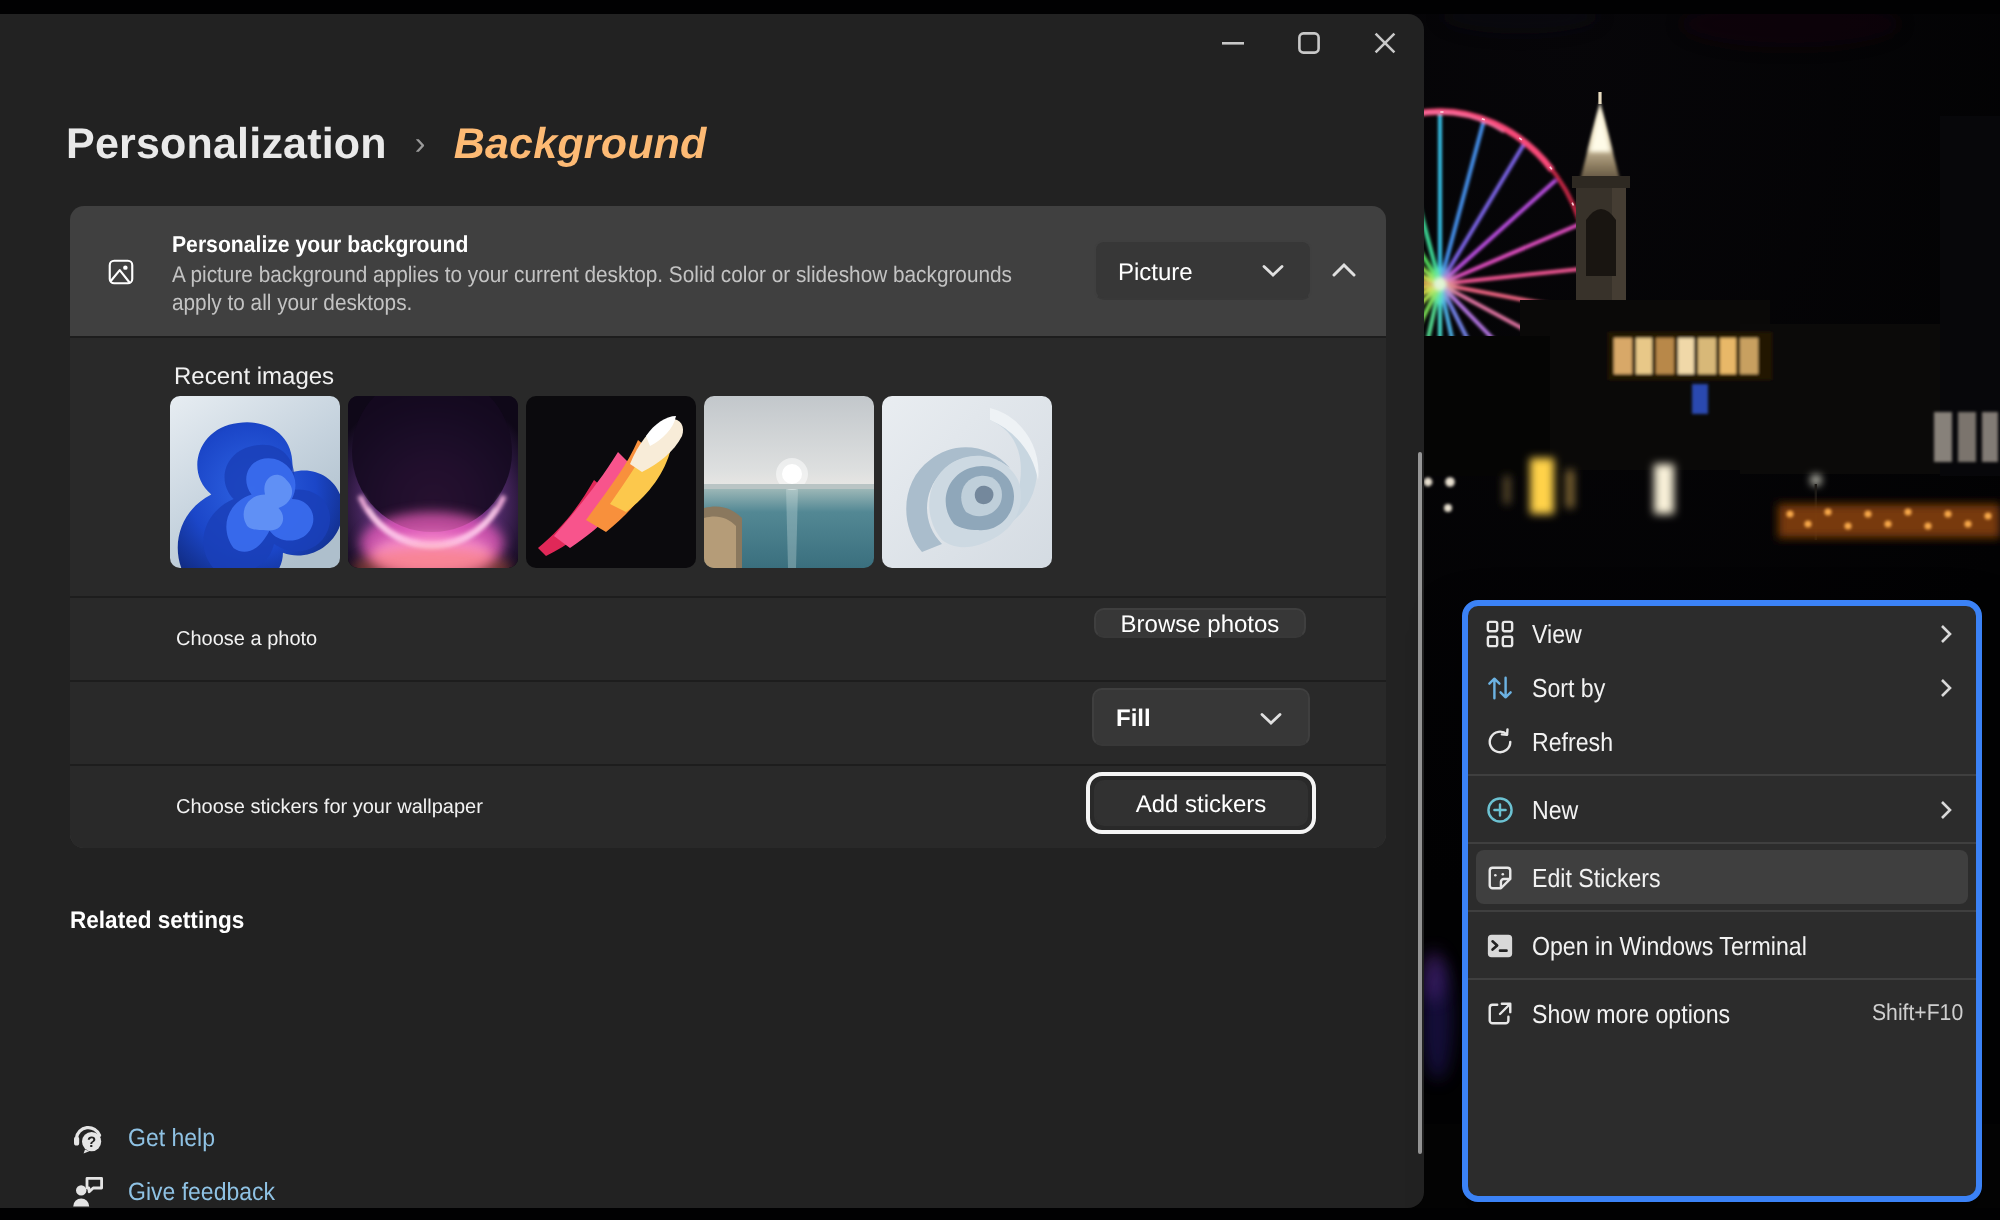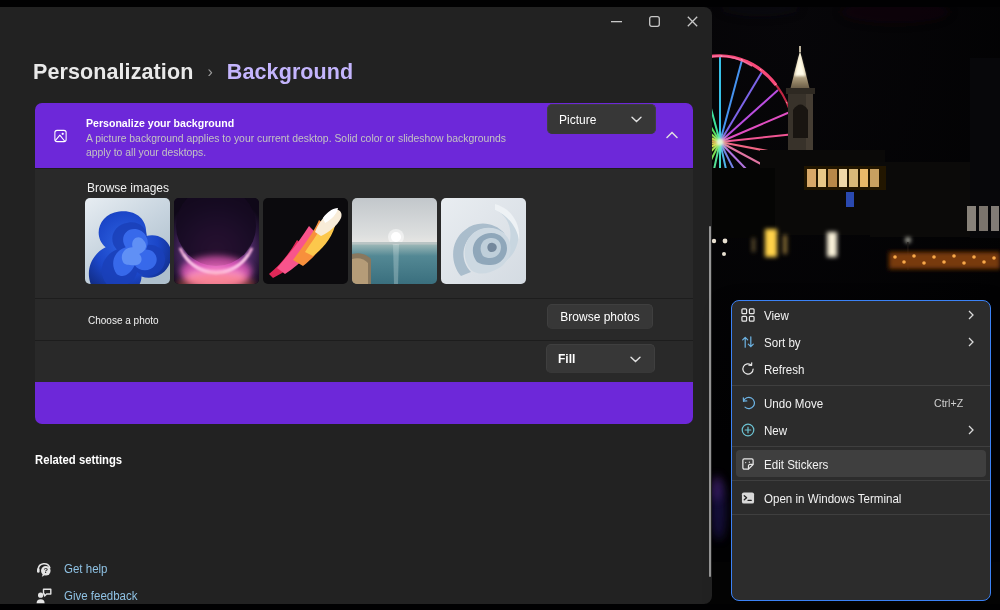--- a/index.html
+++ b/index.html
@@ -7,53 +7,53 @@
      font-family:"Liberation Sans",sans-serif;-webkit-font-smoothing:antialiased;}
 *{box-sizing:border-box;}
 #wall{position:absolute;left:640px;top:0;width:360px;height:610px;}
 #win{position:absolute;left:0;top:7px;width:712px;height:597px;background:#222222;
      border-radius:0 8px 8px 0;}
 #topbar{position:absolute;left:0;top:0;width:1000px;height:7px;background:#010102;}
 #botbar{position:absolute;left:0;top:604px;width:1000px;height:6px;background:#010102;}
 .cap{position:absolute;top:9px;color:#c8c8c8;}
 h1{position:absolute;left:33px;top:53px;margin:0;font-size:21.5px;font-weight:700;color:#e9e9e9;letter-spacing:0.1px;}
 h1 .sep{color:#9a9a9a;font-weight:400;font-size:16px;padding:0 14px;position:relative;top:-2px;}
-h1 .bg{color:#c4b5fd;}
-.card{position:absolute;left:35px;width:658px;background:#6d28d9;border-radius:7px;overflow:hidden;}
+h1 .bg{color:#fdba74;font-style:italic;}
+.card{position:absolute;left:35px;width:658px;background:#404040;border-radius:7px;overflow:hidden;}
 #card1{top:96px;height:321px;}
 #card1 .hdr{height:65px;position:relative;}
 #card1 .sect{background:#292929;border-top:1px solid #1d1d1d;position:relative;}
 #recent{height:130px;}
 .row{height:42px;}
 .rowlabel{position:absolute;left:53px;top:50%;transform:translateY(-50%);font-size:10px;color:#f2f2f2;}
 .btn{position:absolute;background:#373737;border:1px solid #3f3f3f;border-bottom-color:#383838;
      border-radius:5px;color:#fff;font-size:12px;display:flex;align-items:center;justify-content:center;}
 .hicon{position:absolute;left:18px;top:25px;width:15px;height:16px;}
 .htitle{position:absolute;left:51px;top:14px;font-size:11.5px;font-weight:700;color:#fff;transform:scaleX(.92);transform-origin:0 0;white-space:nowrap;}
 .hdesc{position:absolute;left:51px;top:29px;font-size:11.3px;color:#c3c3c3;line-height:13.5px;transform:scaleX(.92);transform-origin:0 0;white-space:nowrap;}
-#dropPicture{left:512px;top:1px;width:109px;height:30px;}
+#dropPicture{left:512px;top:17px;width:109px;height:30px;}
 #dropPicture .txt{position:absolute;left:11px;top:8px;}
 #collapse{position:absolute;left:631px;top:28px;}
 #recentlabel{position:absolute;left:52px;top:12px;font-size:12px;color:#f0f0f0;}
 .thumb{position:absolute;top:29px;width:85px;height:86px;border-radius:5px;overflow:hidden;}
-#browse{left:512px;top:5px;width:106px;height:25px;}
+#browse{left:512px;top:5px;width:106px;height:15px;}
 #fill{left:511px;top:3px;width:109px;height:29px;}
 #addring{position:absolute;left:508px;top:3px;width:115px;height:31px;border:2px solid #f5f5f5;border-radius:8px;}
 #addstick{left:512px;top:7px;width:107px;height:23px;background:#313131;border-color:#313131;}
 #related{position:absolute;left:35px;top:446px;font-size:12px;font-weight:700;color:#fff;transform:scaleX(.94);transform-origin:0 0;}
 #card2{top:475px;height:47px;}
 #card2 .cicon{position:absolute;left:16px;top:13px;}
 #card2 .t1{position:absolute;left:51px;top:10px;font-size:11.5px;font-weight:700;color:#fff;transform:scaleX(.92);transform-origin:0 0;white-space:nowrap;}
 #card2 .t2{position:absolute;left:51px;top:25px;font-size:11.3px;color:#c3c3c3;transform:scaleX(.92);transform-origin:0 0;white-space:nowrap;}
 #card2 .chev{position:absolute;right:13px;top:17px;color:#d5d5d5;}
 .link{position:absolute;font-size:12.5px;color:#8fc2e4;transform:scaleX(.92);transform-origin:0 0;white-space:nowrap;}
 .licon{position:absolute;left:36px;}
 #scrollbar{position:absolute;left:709px;top:219px;width:2px;height:351px;background:#969696;border-radius:2px;}
 #menu{position:absolute;left:731px;top:300px;width:260px;height:301px;background:#2c2c2c;
-      border:1px solid #3b82f6;border-radius:8px;box-shadow:0 12px 24px rgba(0,0,0,.55);padding-top:0;}
+      border:3px solid #3b82f6;border-radius:8px;box-shadow:0 12px 24px rgba(0,0,0,.55);padding-top:0;}
 .mi{position:relative;height:27px;margin:0 4px;border-radius:4px;}
 .mi.hl{background:#3f3f3f;}
 .mi .ic{position:absolute;left:5px;top:6.5px;width:14px;height:14px;}
 .mi .lbl{position:absolute;left:28px;top:50%;transform:translateY(-50%) scaleX(.89);transform-origin:0 50%;font-size:13px;color:#f2f2f2;white-space:nowrap;}
 .mi .sc{position:absolute;left:198px;top:50%;transform:translateY(-50%) scaleX(.92);transform-origin:0 50%;font-size:11.5px;color:#cfcfcf;white-space:nowrap;}
 .mi .ar{position:absolute;left:232px;top:50%;transform:translateY(-50%);color:#d9d9d9;}
 .msep{height:1px;background:#3f3f3f;margin:3px 0;}
 </style>
 </head>
 <body>
@@ -229,21 +229,21 @@
         <span class="txt" style="position:absolute;left:11px;top:8px;">Picture</span>
         <svg style="position:absolute;right:13px;top:11px;" width="11" height="7" viewBox="0 0 11 7">
             <path d="M1 1.2 L5.5 5.5 L10 1.2" fill="none" stroke="#e0e0e0" stroke-width="1.4" stroke-linecap="round"></path>
           </svg>
       </div>
       <svg id="collapse" width="12" height="8" viewBox="0 0 12 8">
           <path d="M1 6.5 L6 1.5 L11 6.5" fill="none" stroke="#e0e0e0" stroke-width="1.5" stroke-linecap="round"></path>
         </svg>
     </div>
     <div class="sect" id="recent">
-      <div id="recentlabel">Browse images</div>
+      <div id="recentlabel">Recent images</div>
 
       <div class="thumb" style="left:50px;">
         <svg width="85" height="86" viewBox="0 0 85 86">
           <defs>
               <linearGradient id="t1bg" x1="0" y1="0" x2="0.7" y2="1">
             <stop offset="0%" stop-color="#e7edf2"></stop>
                 <stop offset="55%" stop-color="#c6d3de"></stop>
                 <stop offset="100%" stop-color="#aebfcc"></stop>
               </linearGradient>
           <radialGradient id="t1f" cx="45%" cy="40%" r="70%">
@@ -349,20 +349,25 @@
       <div class="btn" id="browse">Browse photos</div>
     </div>
     <div class="sect row">
       <div class="btn" id="fill">
         <span style="position:absolute;left:11px;top:7px;font-weight:bold;">Fill</span>
         <svg style="position:absolute;right:13px;top:11px;" width="11" height="7" viewBox="0 0 11 7">
             <path d="M1 1.2 L5.5 5.5 L10 1.2" fill="none" stroke="#e0e0e0" stroke-width="1.4" stroke-linecap="round"></path>
           </svg>
       </div>
     </div>
+    <div class="sect row">
+      <div class="rowlabel">Choose stickers for your wallpaper</div>
+      <div id="addring"></div>
+      <div class="btn" id="addstick">Add stickers</div>
+    </div>
   </div>
 
   <div id="related">Related settings</div>
 
   <svg class="licon" style="top:554px" width="16" height="16" viewBox="0 0 16 16">
     <path d="M2.2,8.2 a6,6 0 0 1 11.6,-1.5" fill="none" stroke="#e4e4e4" stroke-width="1.6" stroke-linecap="round"></path>
     <rect x="1" y="7.2" width="2.6" height="4.6" rx="1.3" fill="#e4e4e4"></rect>
     <circle cx="9.8" cy="9.8" r="4.8" fill="#e4e4e4"></circle>
     <path d="M6.5,13.8 L5.8,15.8 L8.6,14.6 Z" fill="#e4e4e4"></path>
     <text x="9.8" y="12.4" font-size="7.5" font-weight="bold" fill="#222" text-anchor="middle" font-family="Liberation Sans">?</text>
@@ -403,28 +408,20 @@
   </div>
   <div class="mi">
       <svg class="ic" viewBox="0 0 15 15" fill="none" stroke="#e8e8e8" stroke-width="1.3" stroke-linecap="round">
       <path d="M13 7.5 a5.5 5.5 0 1 1 -1.8 -4.1"></path>
         <path d="M11.5 0.8 L11.3 3.6 L8.5 3.4" stroke-linejoin="round"></path>
       </svg>
     <span class="lbl">Refresh</span>
   </div>
   <div class="msep"></div>
   <div class="mi">
-      <svg class="ic" viewBox="0 0 15 15" fill="none" stroke="#6cb2e2" stroke-width="1.3" stroke-linecap="round" stroke-linejoin="round">
-      <path d="M2.5 2 L2.7 5.5 L6.2 5.3"></path>
-        <path d="M2.7 5.5 a6 6 0 1 1 1.6 6.4"></path>
-      </svg>
-    <span class="lbl">Undo Move</span>
-    <span class="sc">Ctrl+Z</span>
-  </div>
-  <div class="mi">
       <svg class="ic" viewBox="0 0 15 15" fill="none" stroke="#6cc2d2" stroke-width="1.3" stroke-linecap="round">
       <circle cx="7.5" cy="7.5" r="6.2"></circle>
         <path d="M7.5 4.5 V10.5 M4.5 7.5 H10.5"></path>
       </svg>
     <span class="lbl">New</span>
     <svg class="ar" width="6" height="10" viewBox="0 0 6 10">
         <path d="M1 1 L5 5 L1 9" fill="none" stroke="#d9d9d9" stroke-width="1.3"></path>
       </svg>
   </div>
   <div class="msep"></div>
@@ -440,16 +437,24 @@
   <div class="msep"></div>
   <div class="mi">
       <svg class="ic" viewBox="0 0 15 15">
       <rect x="1" y="1.5" width="13" height="12" rx="2" fill="#d8d8d8"></rect>
       <path d="M3.5 5 L6 7.2 L3.5 9.4" fill="none" stroke="#222" stroke-width="1.4" stroke-linecap="round" stroke-linejoin="round"></path>
       <path d="M7.5 10 H11" stroke="#222" stroke-width="1.4" stroke-linecap="round"></path>
       </svg>
     <span class="lbl">Open in Windows Terminal</span>
   </div>
   <div class="msep"></div>
+  <div class="mi">
+      <svg class="ic" viewBox="0 0 15 15" fill="none" stroke="#e8e8e8" stroke-width="1.3" stroke-linecap="round" stroke-linejoin="round">
+      <path d="M6 2.5 H3.5 a1.5 1.5 0 0 0-1.5 1.5 v7 a1.5 1.5 0 0 0 1.5 1.5 h7 a1.5 1.5 0 0 0 1.5-1.5 V9"></path>
+      <path d="M8.5 2 H13 V6.5 M13 2 L7.5 7.5"></path>
+      </svg>
+    <span class="lbl">Show more options</span>
+    <span class="sc">Shift+F10</span>
+  </div>
 </div>
 
 <div id="topbar"></div>
 <div id="botbar"></div>
 
 </body></html>

